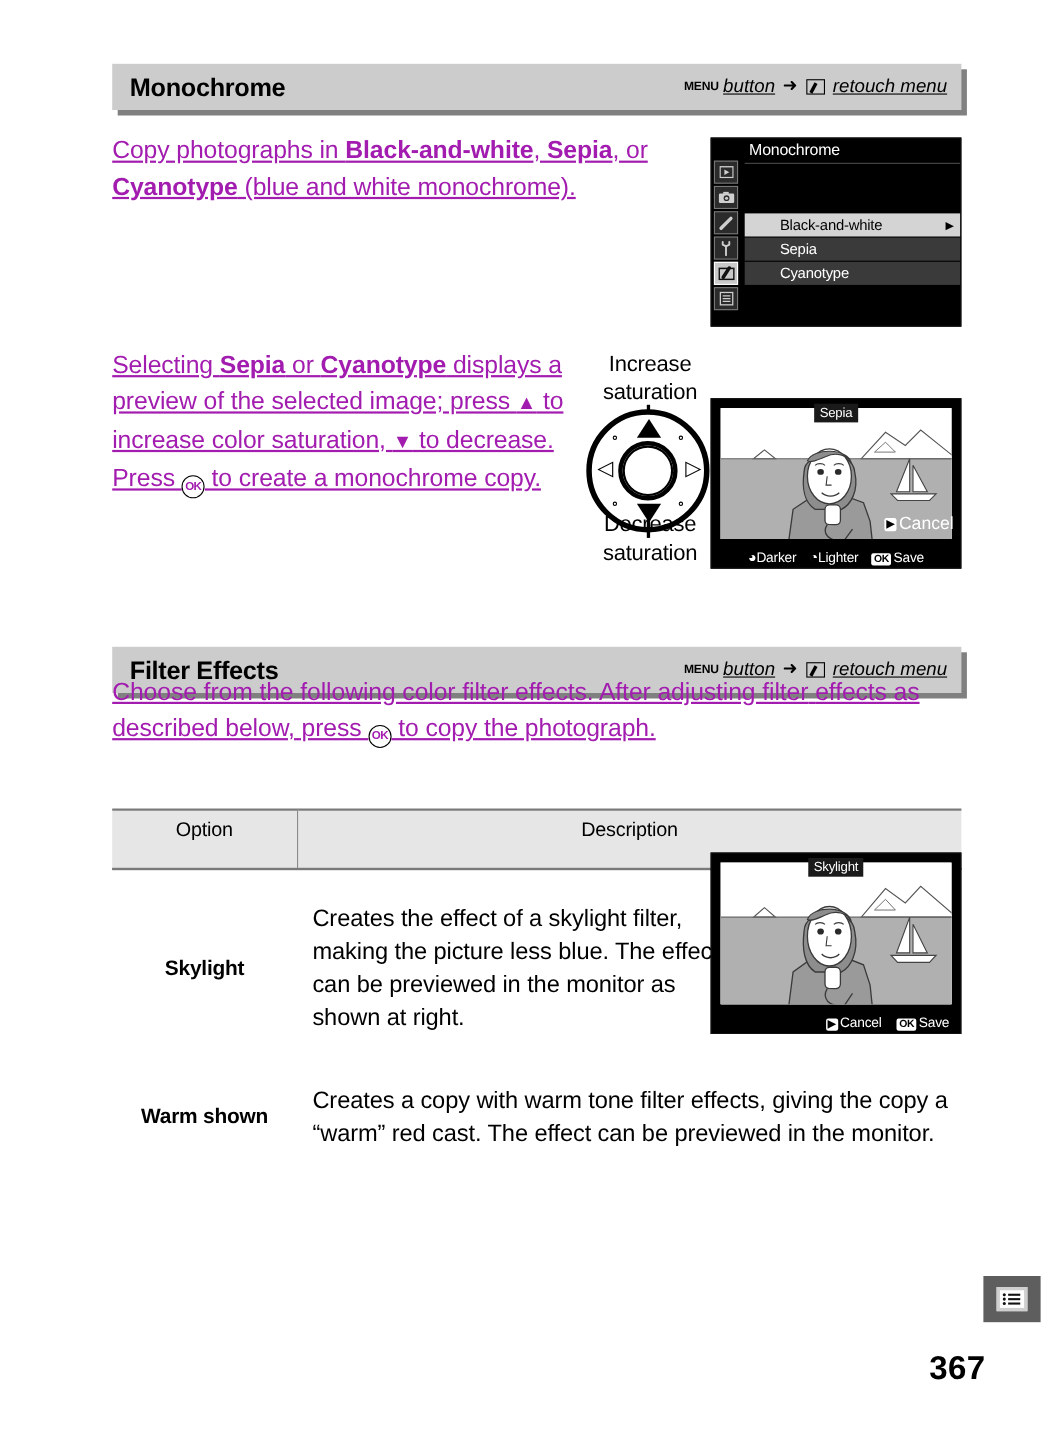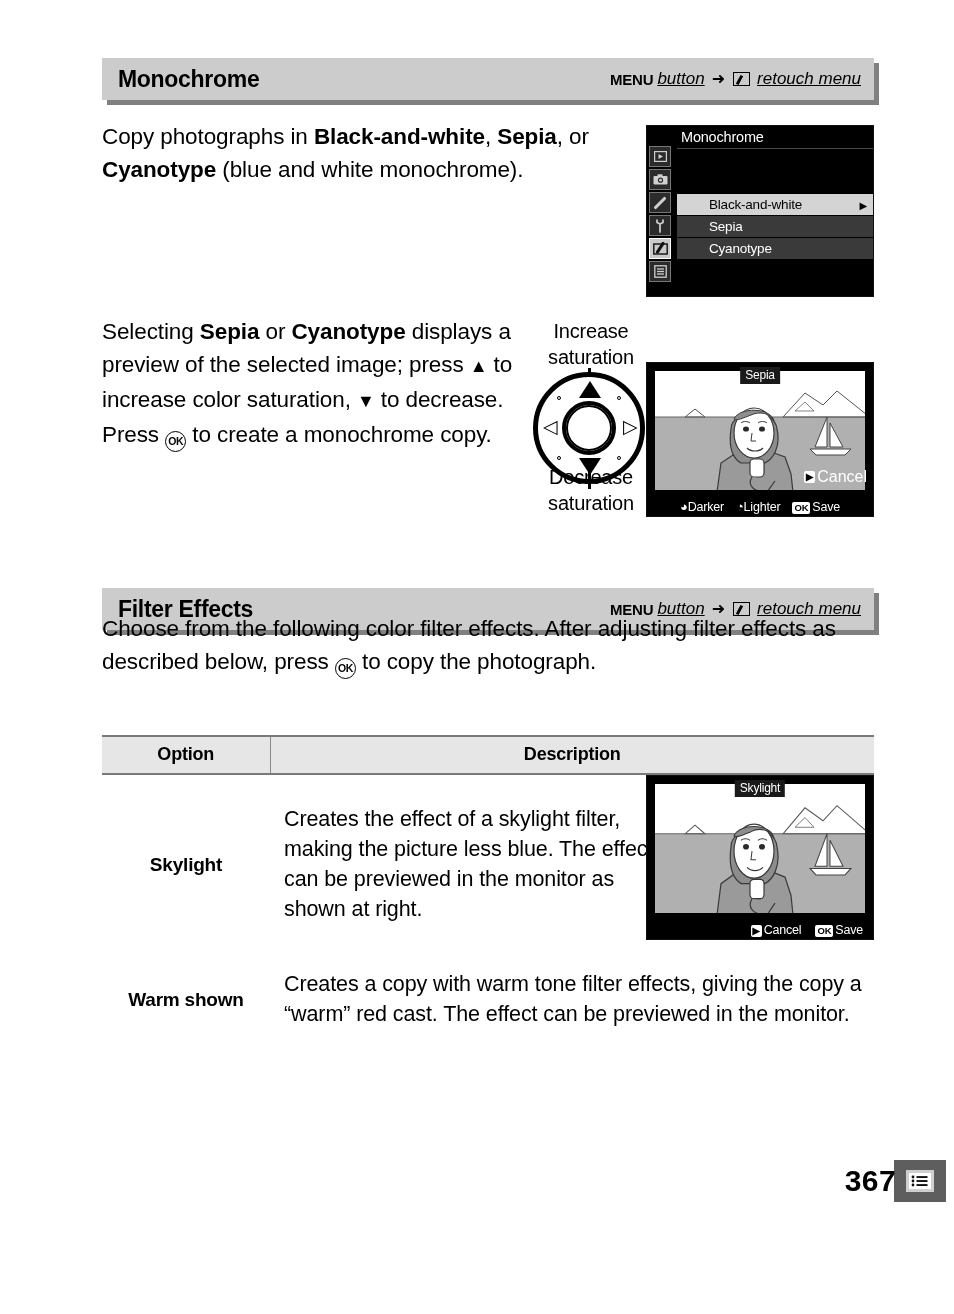--- a/index.html
+++ b/index.html
@@ -39,21 +39,21 @@
   }
   .section-path {
     display: flex;
     align-items: center;
     font-size: 15px;
     white-space: nowrap;
     gap: 4px;
   }
   .menu-word {
     font-weight: bold;
-    font-size: 15px;
+    font-size: 11px;
     letter-spacing: -0.2px;
   }
   .ital { font-style: italic; font-size: 17px; text-decoration: underline; }
   .arrow-right {
     font-size: 16px;
     padding: 0 3px 0 3px;
     line-height: 1;
   }
 
   
@@ -78,22 +78,23 @@
     background: #000;
     transform: rotate(28deg);
     transform-origin: 50% 50%;
   }
 
   
   .para {
     position: absolute;
     font-size: 22.5px;
     line-height: 33px;
-    color: #000000;
+    color: #a21caf;
     letter-spacing: -0.1px;
+    text-decoration: underline;
   }
   .para b { font-weight: bold; }
 
   .okbtn {
     display: inline-block;
     width: 21px;
     height: 21px;
     border: 1.7px solid #000;
     border-radius: 50%;
     font-size: 10.5px;
@@ -312,22 +313,22 @@
     border-collapse: collapse;
   }
   #filter-table th, #filter-table td {
     border: 0;
     vertical-align: middle;
     box-sizing: border-box;
   }
   #filter-table thead th {
     background: #e6e6e6;
     font-size: 18px;
-    font-weight: bold;
-    padding: 7px 0 8px;
+    font-weight: normal;
+    padding: 7px 0 24px;
     border-top: 2.5px solid #7a7a7a;
     border-bottom: 2.5px solid #7a7a7a;
     letter-spacing: -0.2px;
   }
   #filter-table thead th.opt-h { width: 168px; border-right: 1.5px solid #8a8a8a; }
   .row-opt {
     width: 168px;
     text-align: center;
     font-size: 19px;
     font-weight: bold;
@@ -361,21 +362,21 @@
     width: 28px; height: 22px;
     background: #fff;
     border: 3px solid #cfcfcf;
     display: flex; align-items: center; justify-content: center;
     box-sizing: border-box;
   }
   .tab-lines { width: 18px; }
   #page-number {
     position: absolute;
     right: 58px;
-    top: 1164px;
+    top: 1228px;
     font-size: 30px;
     font-weight: bold;
     letter-spacing: 0.4px;
   }
 </style>
 </head>
 <body>
 
 <div class="section-header" id="hdr-mono" style="top:58px;">
   <div class="section-title">Monochrome</div>

